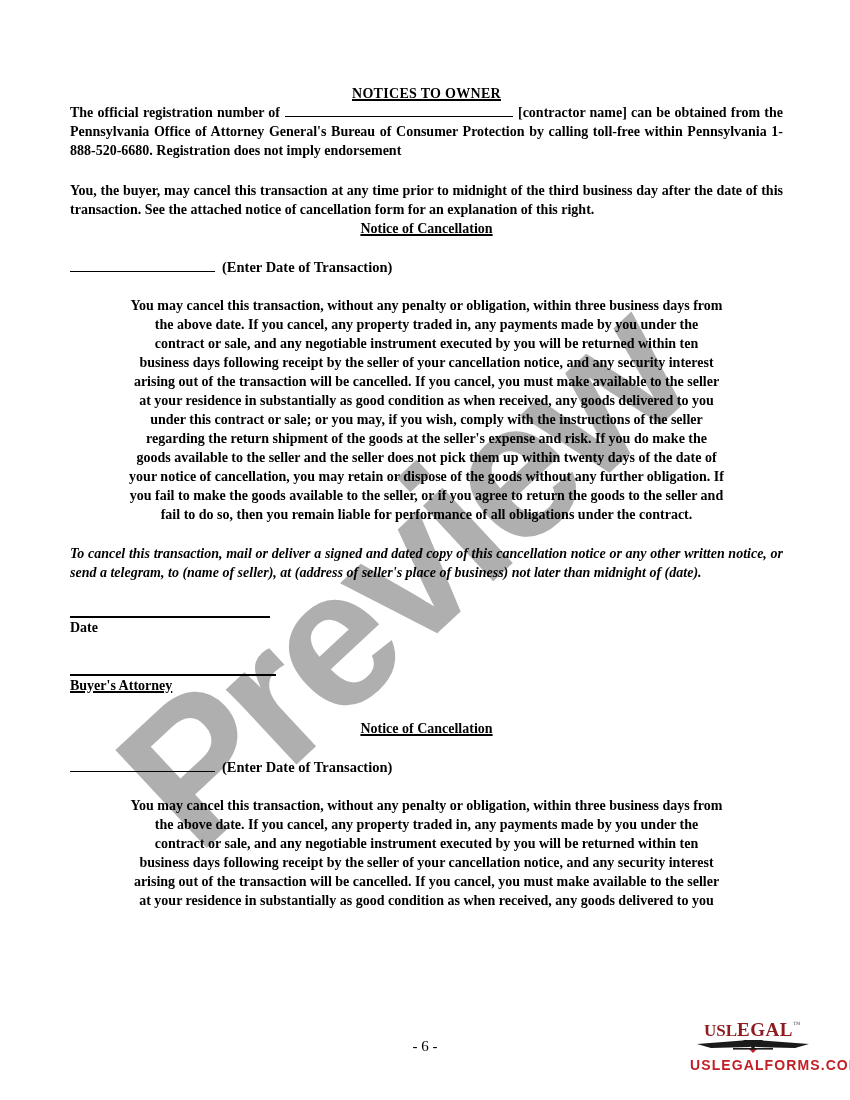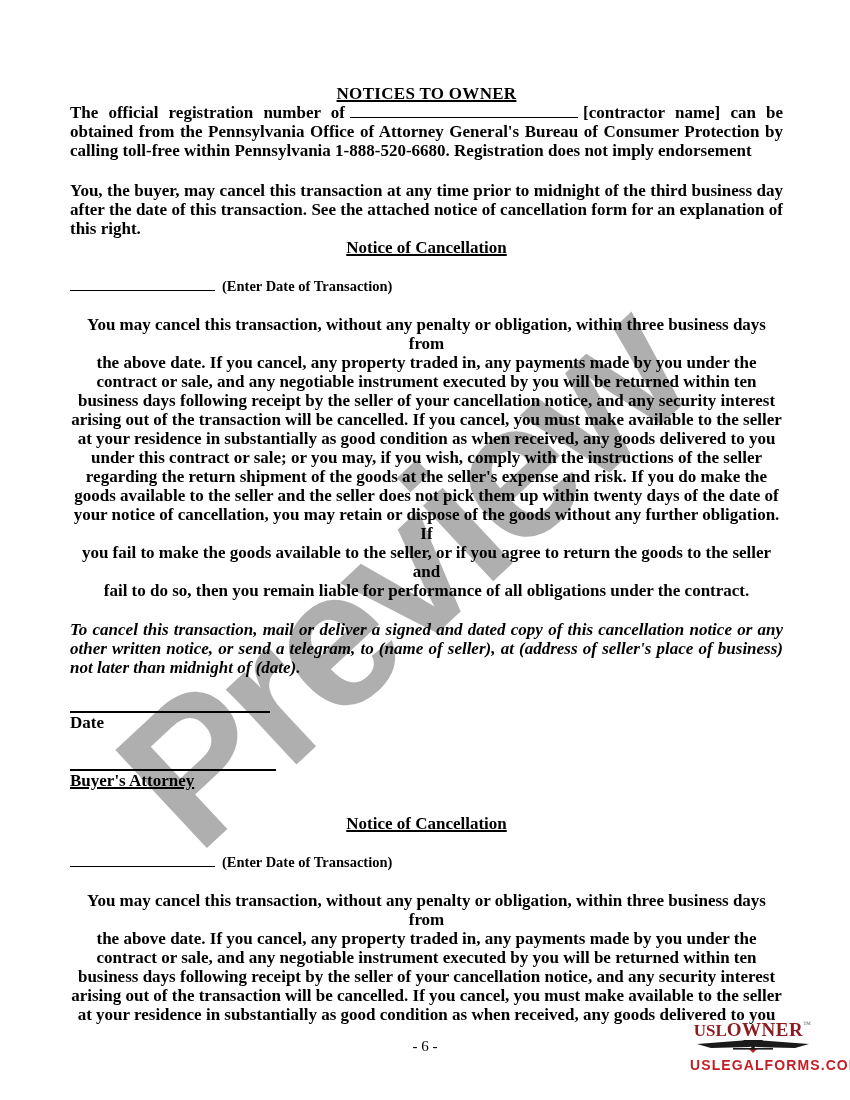--- a/index.html
+++ b/index.html
@@ -29,21 +29,21 @@
     color:var(--watermark);
     opacity:.85;
     z-index:0;
     white-space:nowrap;
     user-select:none;
   }
   .content{
     position:relative;z-index:1;
     padding:84px 67px 0 70px;
   }
-  .content p{margin:0;font-size:17px;line-height:19px;}
+  .content p{margin:0;font-size:14px;line-height:19px;}
   .just{text-align:justify;}
   .pre{white-space:pre-line;}
   .title{
     text-align:center;
     font-size:16px;
     line-height:19px;
     margin:0 0 26px 0;
     text-decoration:underline;
     text-decoration-thickness:1.5px;
     letter-spacing:.3px;
@@ -177,21 +177,21 @@
 contract or sale, and any negotiable instrument executed by you will be returned within ten
 business days following receipt by the seller of your cancellation notice, and any security interest
 arising out of the transaction will be cancelled. If you cancel, you must make available to the seller
 at your residence in substantially as good condition as when received, any goods delivered to you</p>
 
   </div>
 
   <div class="footer">- 6 -</div>
 
   <div class="logo">
-    <div class="logo-name"><span class="logo-us">US</span><span class="logo-l">L</span><span class="logo-egal">OWNER</span><span class="logo-tm">™</span></div>
+    <div class="logo-name"><span class="logo-us">US</span><span class="logo-l">L</span><span class="logo-egal">EGAL</span><span class="logo-tm">™</span></div>
     <svg class="eagle" width="112" height="14" viewBox="0 0 112 14" xmlns="http://www.w3.org/2000/svg">
       <polygon points="0,4 52,0 53,7 14,8" fill="#1a1a1a"></polygon>
       <polygon points="112,4 60,0 59,7 98,8" fill="#1a1a1a"></polygon>
       <polygon points="46,0 66,0 56,9" fill="#1a1a1a"></polygon>
       <polygon points="51,8 61,8 56,13" fill="#c22026"></polygon>
       <rect x="36" y="8" width="40" height="1.6" fill="#1a1a1a"></rect>
     </svg>
     <div class="logo-url">USLEGALFORMS.COM</div>
   </div>
 

